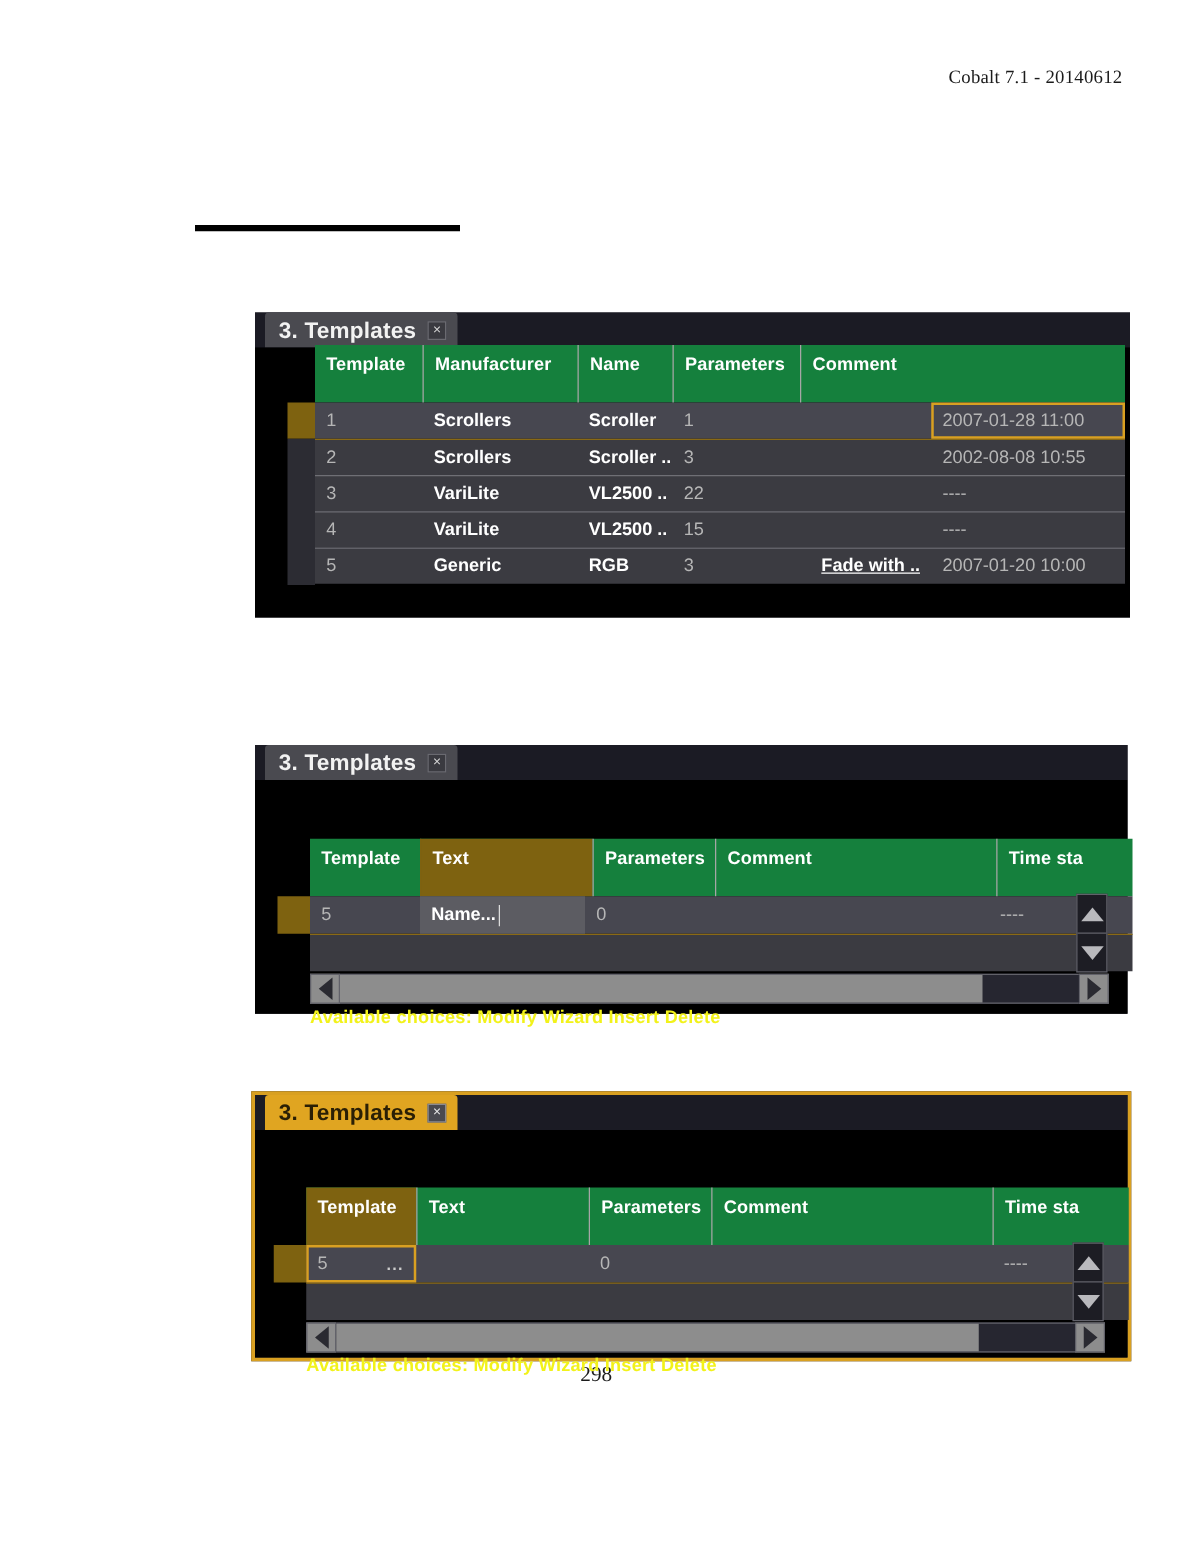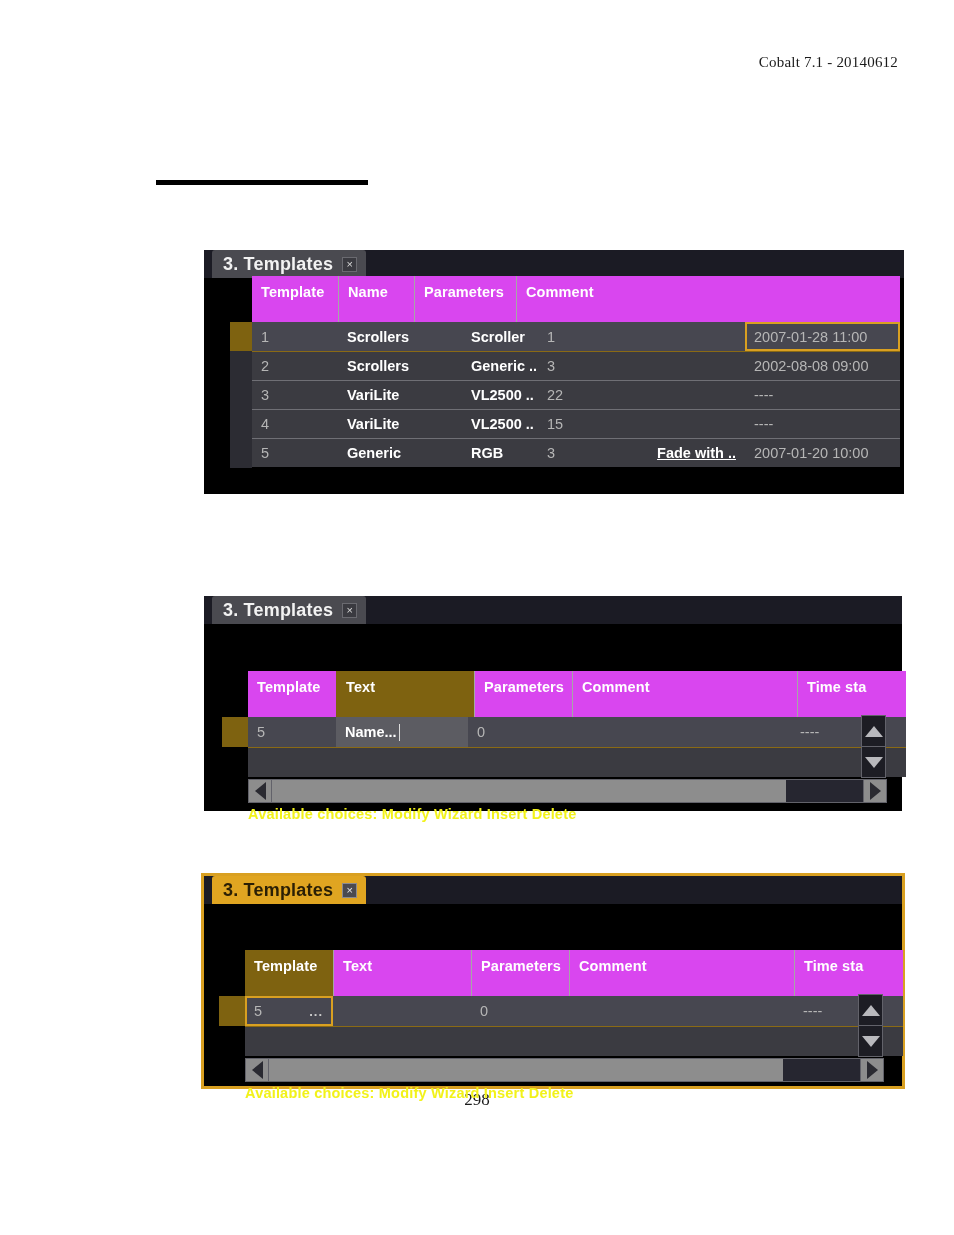--- a/index.html
+++ b/index.html
@@ -97,21 +97,21 @@
   .panel-body {
     position: relative;
     background: #000000;
   }
 
   
   .grid { position: absolute; }
 
   .grid-head {
     display: flex;
-    background: #d946ef;
+    background: #15803d;
     height: 46px;
   }
   .grid-head .cell {
     position: relative;
     display: flex;
     align-items: flex-start;
     padding: 8px 0 0 9px;
     font-size: 14.5px;
     font-weight: bold;
     color: #ffffff;
@@ -278,41 +278,42 @@
   </div>
 
   <div class="panel-body" style="height:216px;">
     <div class="gutter gold" style="left:26px; top:44px; width:22px; height:29px;"></div>
     <div class="gutter" style="left:26px; top:73px; width:22px; height:117px;"></div>
 
     <div class="grid" style="left:48px; top:44px; width:648px;">
 
       <div class="grid-head" style="height:46px; margin-top:-46px;">
         <div class="cell" style="width:86px;">Template</div>
+        <div class="cell" style="width:124px;">Manufacturer</div>
         <div class="cell" style="width:76px;text-align:center;">Name</div>
         <div class="cell" style="width:102px;">Parameters</div>
         <div class="cell" style="width:105px;">Comment</div>
       </div>
 
       <div class="grid-row selected" style="border-top:none;">
         <div class="cell dim" style="width:86px;">1</div>
         <div class="cell strong" style="width:124px;">Scrollers</div>
         <div class="cell strong" style="width:76px;">Scroller</div>
         <div class="cell dim" style="width:102px;">1</div>
         <div class="cell strong right" style="width:105px;"></div>
         <div class="cell dim boxed" style="width:155px;">2007-01-28 11:00</div>
       </div>
 
       <div class="grid-row" style="border-top-color:#8a6a14;">
         <div class="cell dim" style="width:86px;">2</div>
         <div class="cell strong" style="width:124px;">Scrollers</div>
-        <div class="cell strong" style="width:76px;">Generic ..</div>
+        <div class="cell strong" style="width:76px;">Scroller ..</div>
         <div class="cell dim" style="width:102px;">3</div>
         <div class="cell strong right" style="width:105px;"></div>
-        <div class="cell dim" style="width:155px;">2002-08-08 09:00</div>
+        <div class="cell dim" style="width:155px;">2002-08-08 10:55</div>
       </div>
 
       <div class="grid-row">
         <div class="cell dim" style="width:86px;">3</div>
         <div class="cell strong" style="width:124px;">VariLite</div>
         <div class="cell strong" style="width:76px;">VL2500 ..</div>
         <div class="cell dim" style="width:102px;">22</div>
         <div class="cell strong right" style="width:105px;"></div>
         <div class="cell dim" style="width:155px;">----</div>
       </div>

